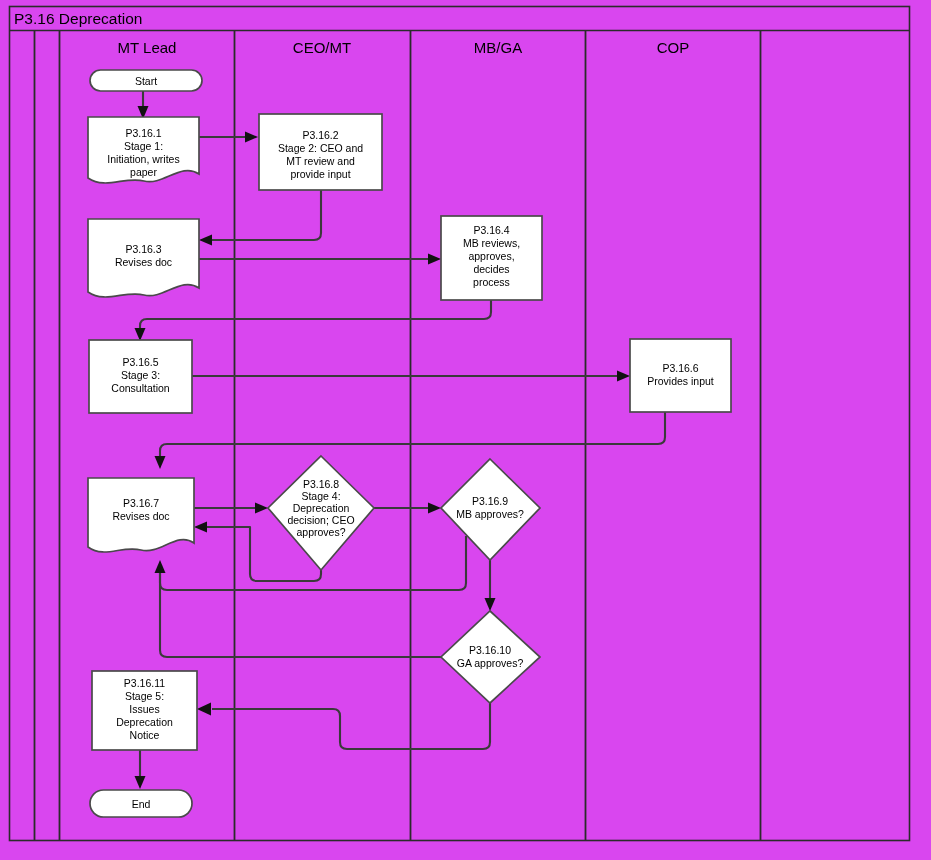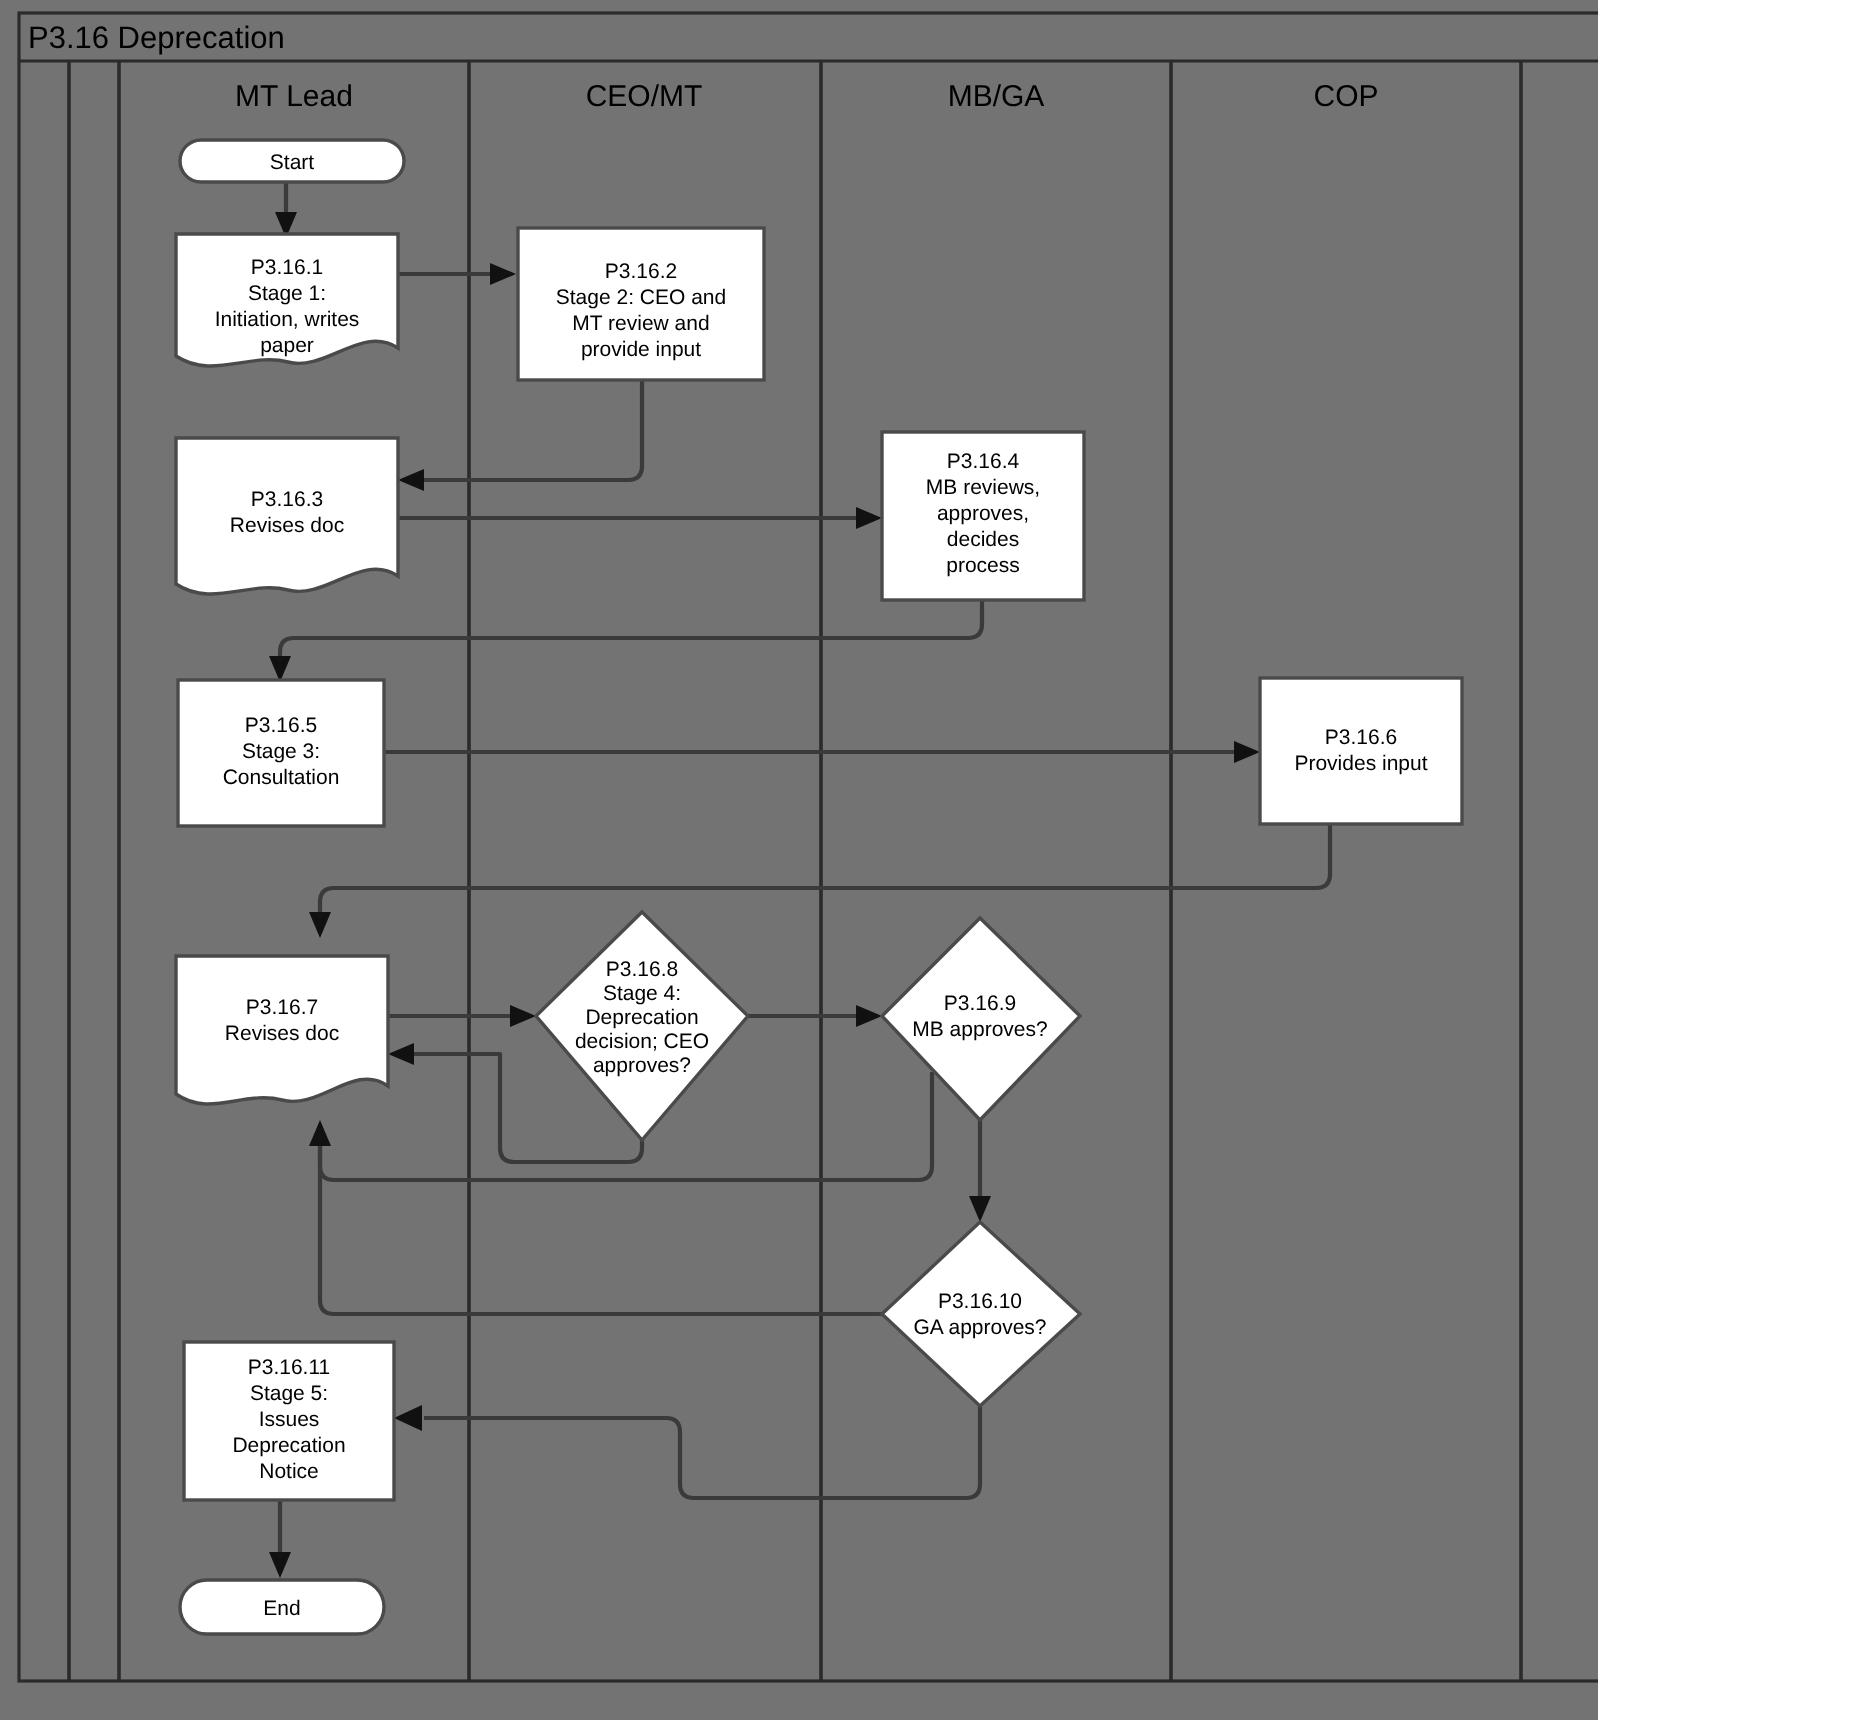--- a/index.html
+++ b/index.html
@@ -7,24 +7,24 @@
     margin: 0;
     padding: 0;
     background: #ffffff;
   }
   body {
     font-family: "Liberation Sans", sans-serif;
     -webkit-font-smoothing: antialiased;
   }
   #page {
     position: relative;
-    width: 799px;
+    width: 931px;
     height: 860px;
     overflow: hidden;
-    background: #737373;
+    background: #d946ef;
   }
   #diagram-svg {
     position: absolute;
     left: 0;
     top: 0;
     width: 931px;
     height: 860px;
   }
   .frame-line {
     fill: none;

